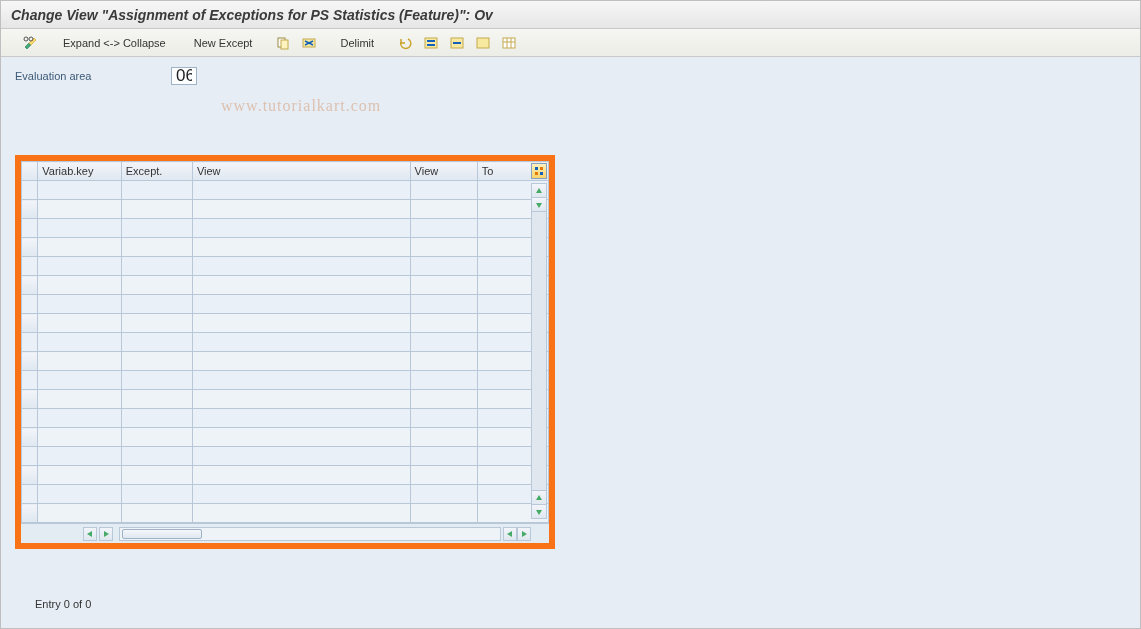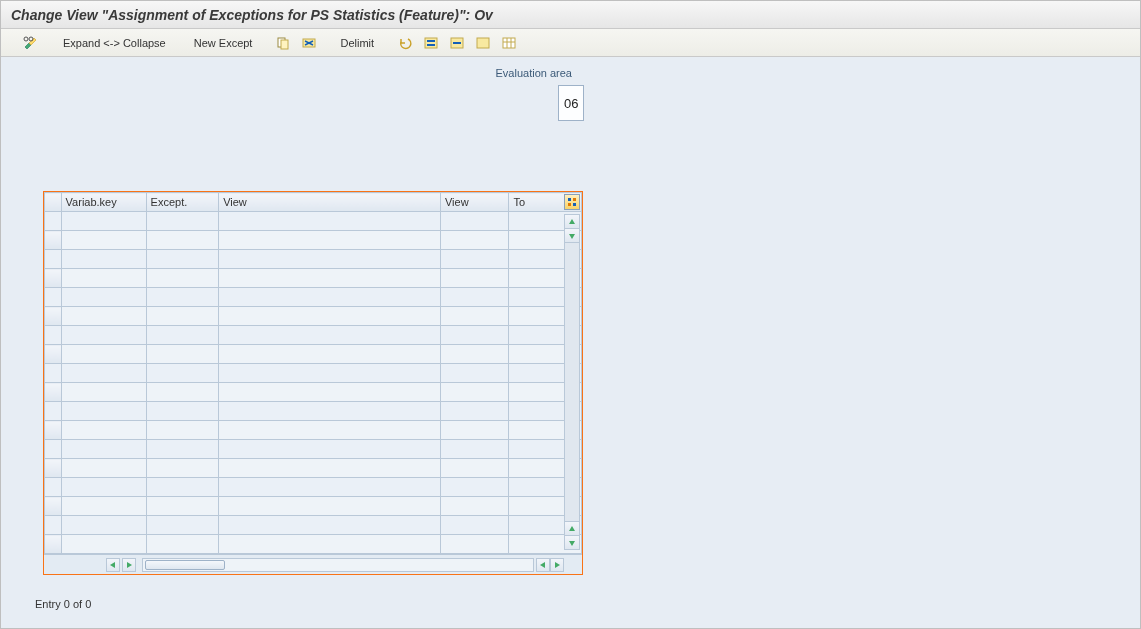--- a/index.html
+++ b/index.html
@@ -70,45 +70,43 @@
       background: #e7edf4;
       height: calc(629px - 28px - 28px - 2px);
       padding: 10px 14px;
       position: relative;
     }
     .form-row {
       display: flex;
       align-items: center;
       gap: 6px;
       margin-bottom: 70px;
-      flex-direction: column;
     }
     .form-label {
       width: 150px;
       color: #3c5a78;
     }
     .sap-input {
       background: #fdfeff;
       border: 1px solid #9eb2c8;
-      height: 36px;
+      height: 18px;
       padding: 0 4px;
-      font-size: 13px;
+      font-size: 17px;
       line-height: 16px;
       color: #222;
     }
     .sap-input.code { width: 26px; text-align: right; }
     .sap-input.desc { width: 216px; }
 
     
     .table-wrap {
-      border: 1px solid #f97316;
+      border: 6px solid #f97316;
       background: #e3ebf3;
       width: 540px;
       position: relative;
-      margin-left: 28px;
     }
     .grid {
       border-collapse: collapse;
       width: 100%;
       table-layout: fixed;
     }
     .grid th, .grid td {
       border: 1px solid #b9c8d8;
       height: 19px;
       padding: 0 4px;
@@ -291,20 +289,21 @@
       <rect x="1" y="2" width="12" height="10" fill="#fff" stroke="#c2aa4e"></rect>
       <line x1="1" y1="6" x2="13" y2="6" stroke="#c2aa4e"></line>
       <line x1="5" y1="2" x2="5" y2="12" stroke="#c2aa4e"></line>
       <line x1="9" y1="2" x2="9" y2="12" stroke="#c2aa4e"></line>
     </svg>
   </span>
 </div>
 
 <div class="workarea">
 
+  <div class="watermark">www.tutorialkart.com</div>
 
   <div class="form-row">
     <span class="form-label">Evaluation area</span>
     <input class="sap-input code" readonly="" value="06" style="">
   </div>
 
   <div class="table-wrap">
     <table class="grid">
       <colgroup>
         <col style="width:16px">

